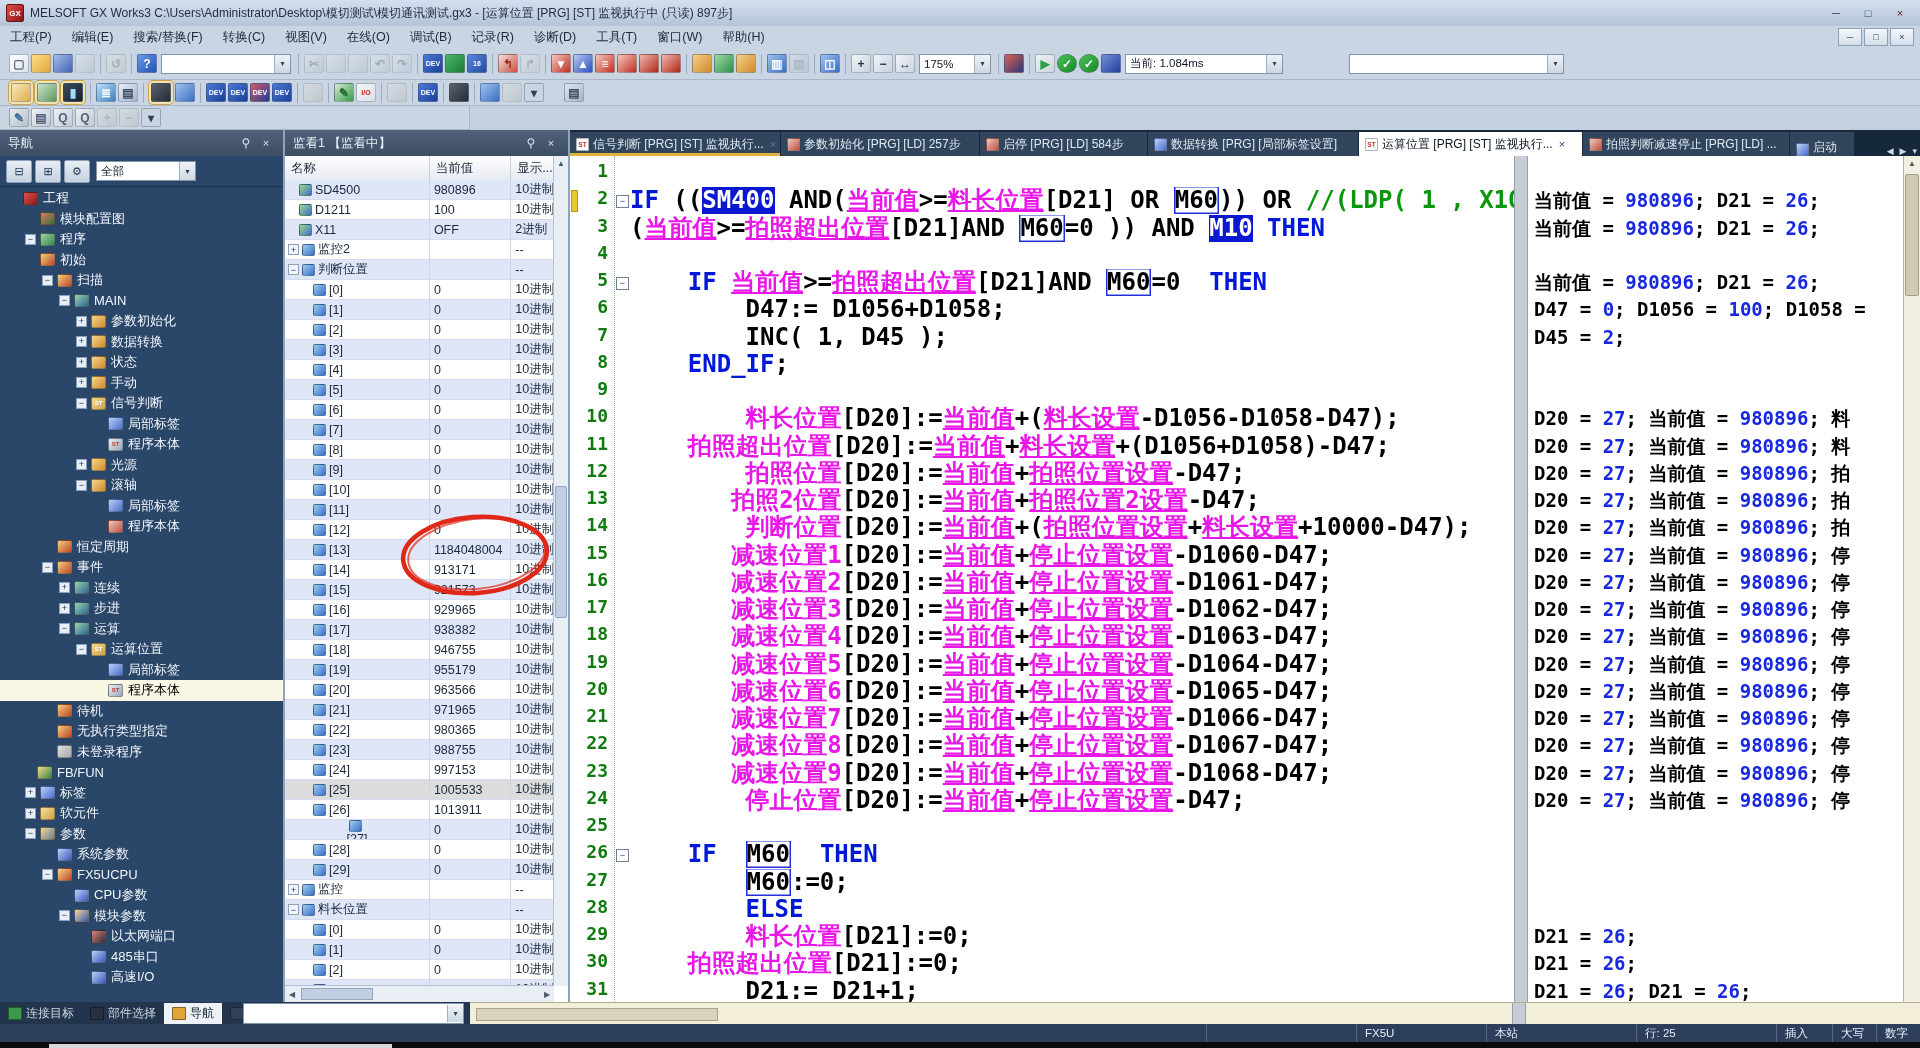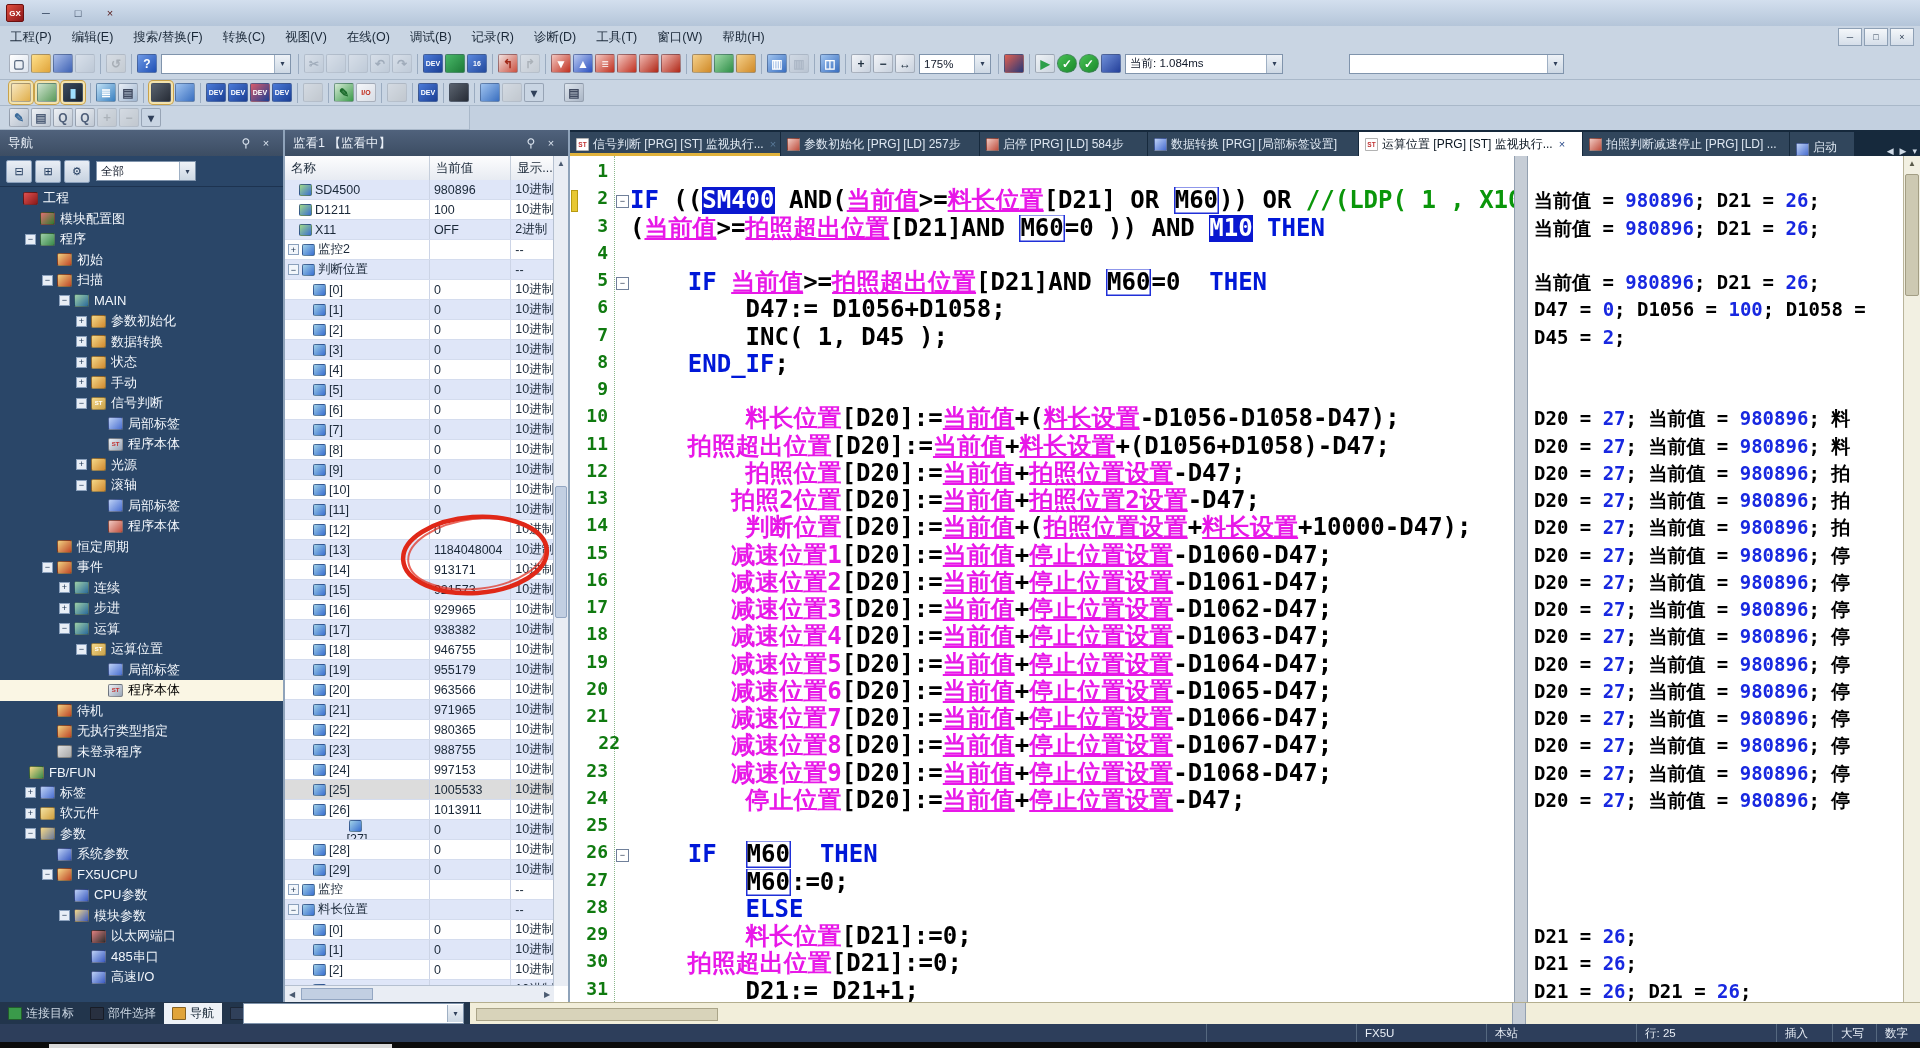--- a/index.html
+++ b/index.html
@@ -146,20 +146,21 @@
     box-sizing:border-box;white-space:nowrap;}
   .taskstrip{position:absolute;left:0;top:1042px;width:1920px;height:6px;background:#0c0c0c;}
   .taskwin{position:absolute;left:49px;bottom:0;width:343px;height:4px;background:#d8d8d8;}
 </style>
 </head>
 <body>
 
 <div id="app">
   <div class="titlebar">
     <span class="appicon">GX</span>
+    <span class="title-text">MELSOFT GX Works3 C:\Users\Administrator\Desktop\模切测试\模切通讯测试.gx3 - [运算位置 [PRG] [ST] 监视执行中 (只读) 897步]</span>
     <span class="winbtns" id="winbtns">
         <span class="winbtn">─</span>
         <span class="winbtn">□</span>
         <span class="winbtn">×</span>
       </span>
   </div>
   <div class="menubar" id="menubar">
       <span class="menu-item">工程(P)</span>
       <span class="menu-item">编辑(E)</span>
       <span class="menu-item">搜索/替换(F)</span>
@@ -315,21 +316,21 @@
         <div class="trow" style="padding-left: 25px;">
           <span class="texp none">−</span>
           <span class="tico" style="background: linear-gradient(135deg, rgb(224, 112, 112), rgb(48, 122, 48));"></span>
           <span>模块配置图</span>
         </div>
         <div class="trow" style="padding-left: 25px;">
           <span class="texp">−</span>
           <span class="tico" style="background: linear-gradient(135deg, rgb(159, 208, 168), rgb(58, 138, 74));"></span>
           <span>程序</span>
         </div>
-        <div class="trow" style="padding-left: 42px;">
+        <div class="trow" style="padding-left: 25px;">
           <span class="texp none">−</span>
           <span class="tico" style="background: linear-gradient(135deg, rgb(240, 208, 128), rgb(192, 72, 40));"></span>
           <span>初始</span>
         </div>
         <div class="trow" style="padding-left: 42px;">
           <span class="texp">−</span>
           <span class="tico" style="background: linear-gradient(135deg, rgb(240, 208, 128), rgb(192, 72, 40));"></span>
           <span>扫描</span>
         </div>
         <div class="trow" style="padding-left: 59px;">
@@ -440,21 +441,21 @@
         <div class="trow" style="padding-left: 42px;">
           <span class="texp none">−</span>
           <span class="tico" style="background: linear-gradient(135deg, rgb(240, 208, 128), rgb(192, 72, 40));"></span>
           <span>无执行类型指定</span>
         </div>
         <div class="trow" style="padding-left: 42px;">
           <span class="texp none">−</span>
           <span class="tico" style="background: linear-gradient(135deg, rgb(224, 224, 224), rgb(168, 168, 168));"></span>
           <span>未登录程序</span>
         </div>
-        <div class="trow" style="padding-left: 14px;">
+        <div class="trow" style="padding-left: 22px;">
           <span class="texp none">−</span>
           <span class="tico" style="background: linear-gradient(135deg, rgb(245, 216, 136), rgb(58, 138, 74));"></span>
           <span>FB/FUN</span>
         </div>
         <div class="trow" style="padding-left: 25px;">
           <span class="texp">+</span>
           <span class="tico" style="background: linear-gradient(135deg, rgb(188, 208, 245), rgb(74, 111, 208));"></span>
           <span>标签</span>
         </div>
         <div class="trow" style="padding-left: 25px;">
@@ -981,21 +982,21 @@
           <div class="lnum" style="top: 303.75px;">12</div>
           <div class="lnum" style="top: 331px;">13</div>
           <div class="lnum" style="top: 358.25px;">14</div>
           <div class="lnum" style="top: 385.5px;">15</div>
           <div class="lnum" style="top: 412.75px;">16</div>
           <div class="lnum" style="top: 440px;">17</div>
           <div class="lnum" style="top: 467.25px;">18</div>
           <div class="lnum" style="top: 494.5px;">19</div>
           <div class="lnum" style="top: 521.75px;">20</div>
           <div class="lnum" style="top: 549px;">21</div>
-          <div class="lnum" style="top: 576.25px; padding-left: 12px;">22</div>
+          <div class="lnum" style="top: 576.25px;">22</div>
           <div class="lnum" style="top: 603.5px;">23</div>
           <div class="lnum" style="top: 630.75px;">24</div>
           <div class="lnum" style="top: 658px;">25</div>
           <div class="lnum" style="top: 685.25px;">26</div>
           <div class="lnum" style="top: 712.5px;">27</div>
           <div class="lnum" style="top: 739.75px;">28</div>
           <div class="lnum" style="top: 767px;">29</div>
           <div class="lnum" style="top: 794.25px;">30</div>
           <div class="lnum" style="top: 821.5px;">31</div>
         </div>

